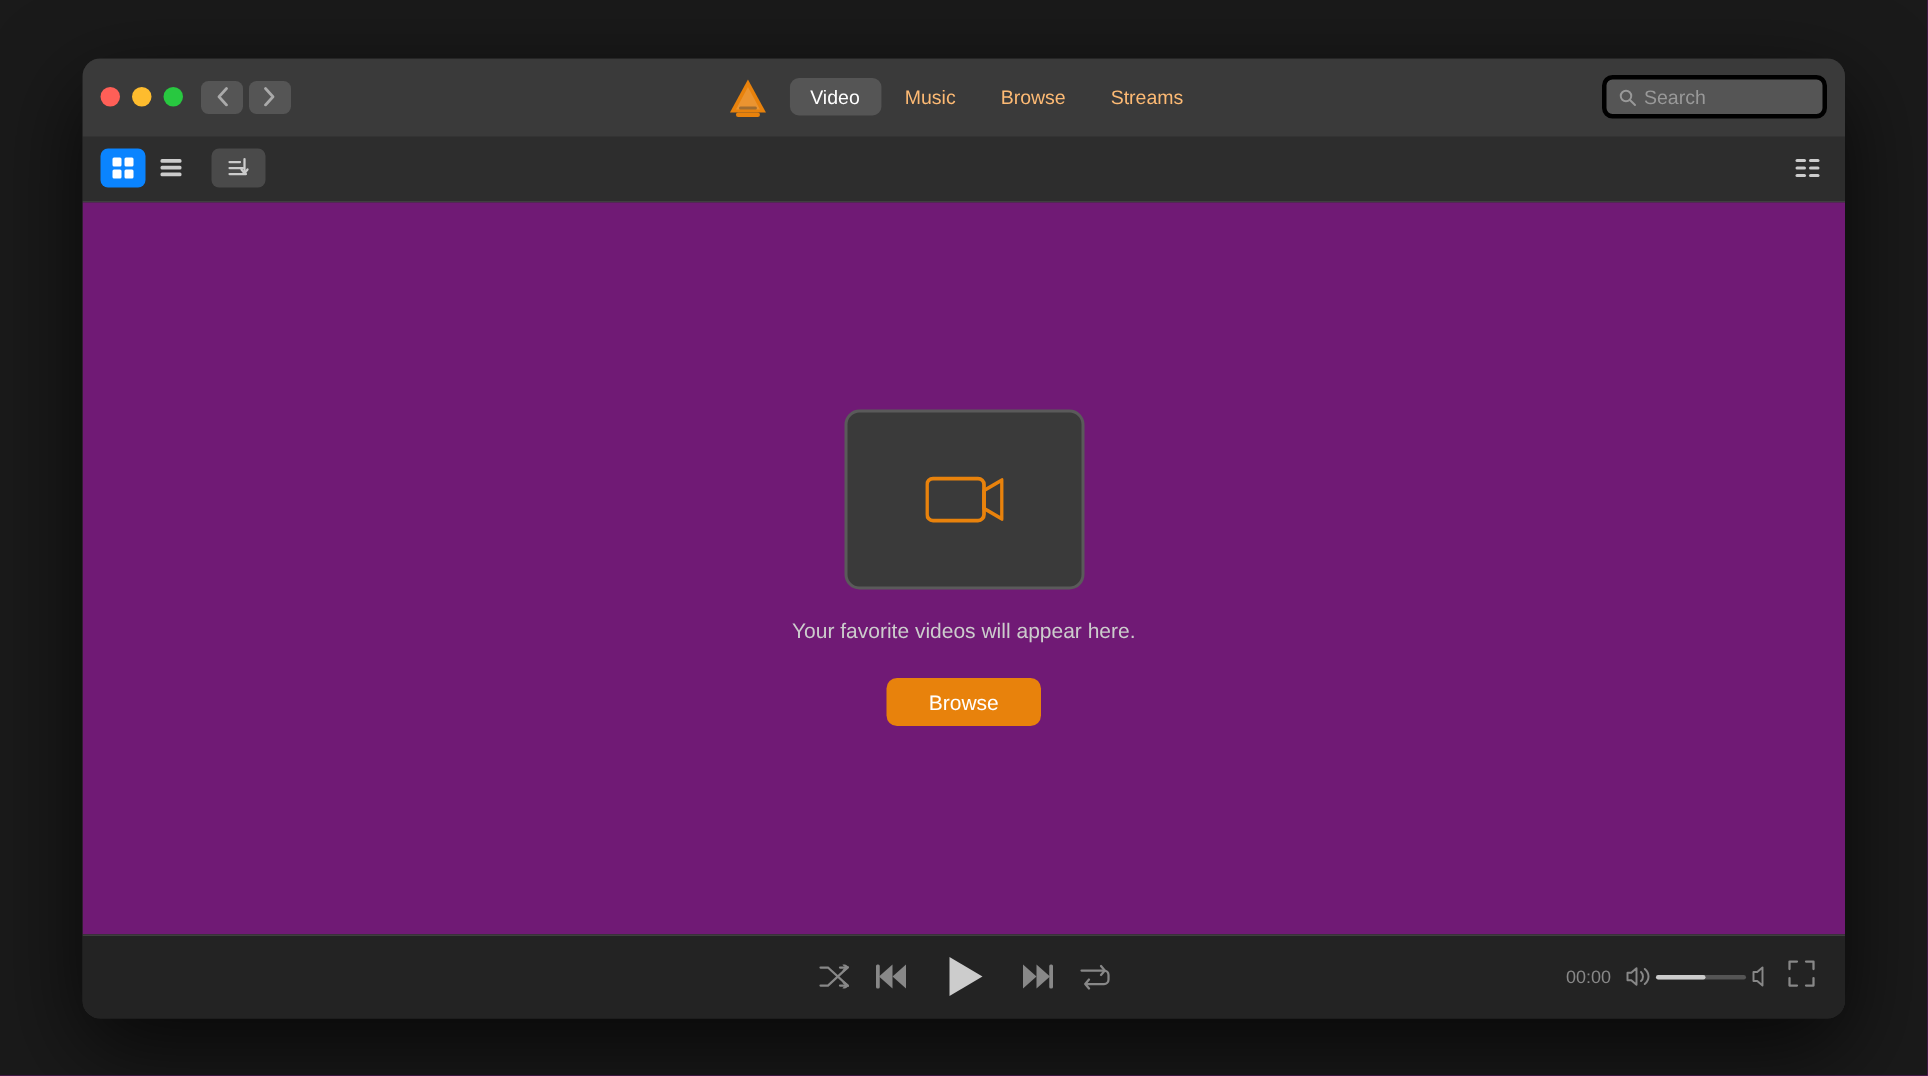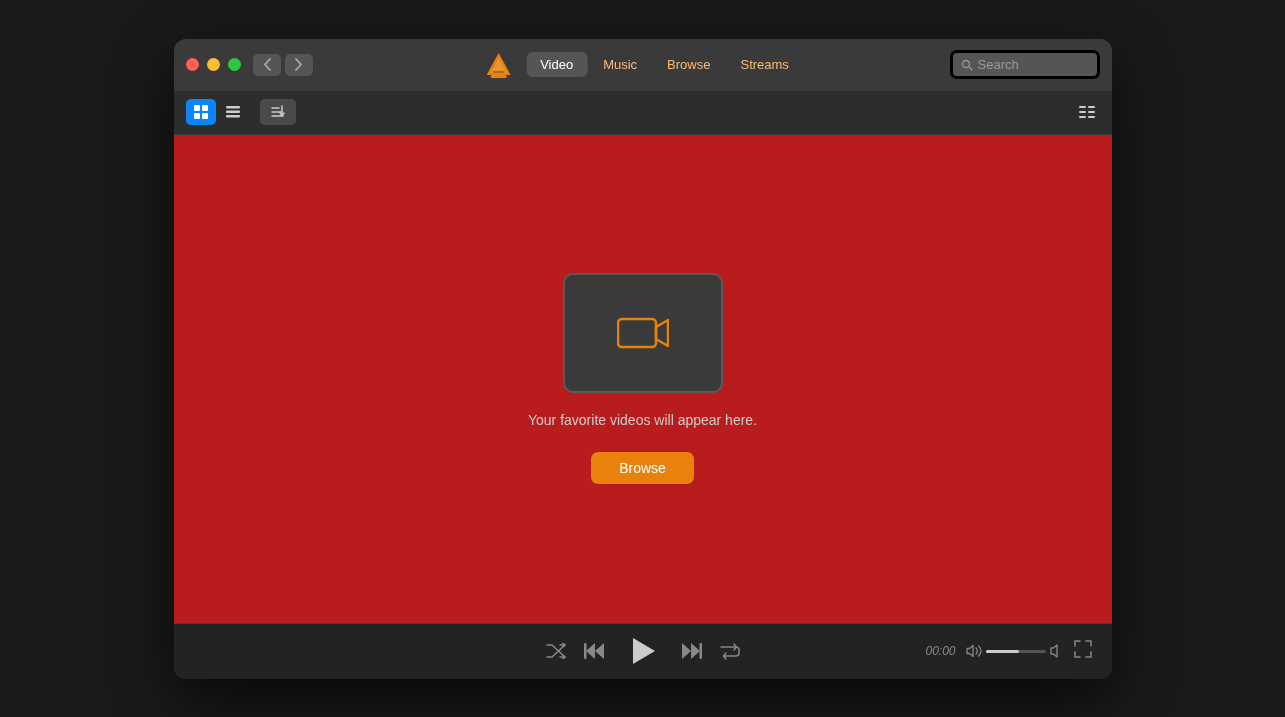--- a/index.html
+++ b/index.html
@@ -8,21 +8,21 @@
       background: #1a1a1a;
       display: flex;
       align-items: center;
       justify-content: center;
       width: 1285px;
       height: 717px;
       font-family: -apple-system, BlinkMacSystemFont, 'Helvetica Neue', sans-serif;
     }
 
     .window {
-      width: 938px;
+      width: 1175px;
       height: 640px;
       background: #2d2d2d;
       border-radius: 12px;
       overflow: hidden;
       display: flex;
       flex-direction: column;
       box-shadow: 0 20px 60px rgba(0,0,0,0.7);
     }
 
     
@@ -205,21 +205,21 @@
       font-size: 16px;
     }
 
     
     .main-content {
       flex: 1;
       display: flex;
       align-items: center;
       justify-content: center;
       flex-direction: column;
-      background: #b91c1c;
+      background: #701a75;
     }
 
     .empty-state {
       display: flex;
       flex-direction: column;
       align-items: center;
       gap: 16px;
     }
 
     .video-placeholder-box {
@@ -300,21 +300,20 @@
       border-left: 22px solid #ccc;
       margin-left: 3px;
     }
 
     .player-right {
       position: absolute;
       right: 20px;
       display: flex;
       align-items: center;
       gap: 10px;
-      font-style: italic;
     }
 
     .time-display {
       color: #888;
       font-size: 12px;
       font-variant-numeric: tabular-nums;
     }
 
     .volume-area {
       display: flex;

